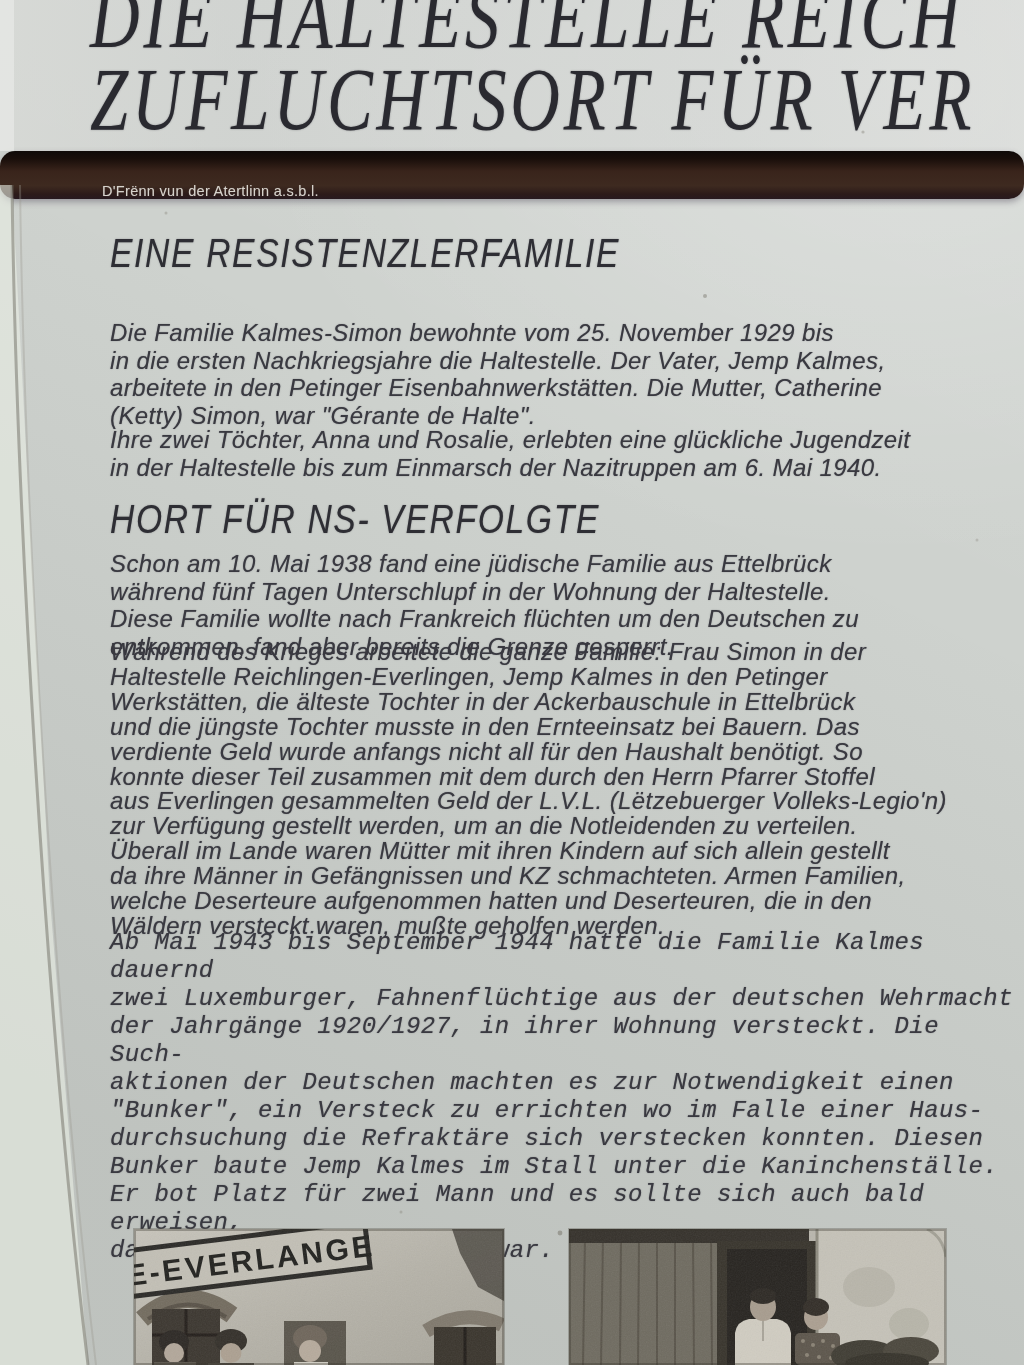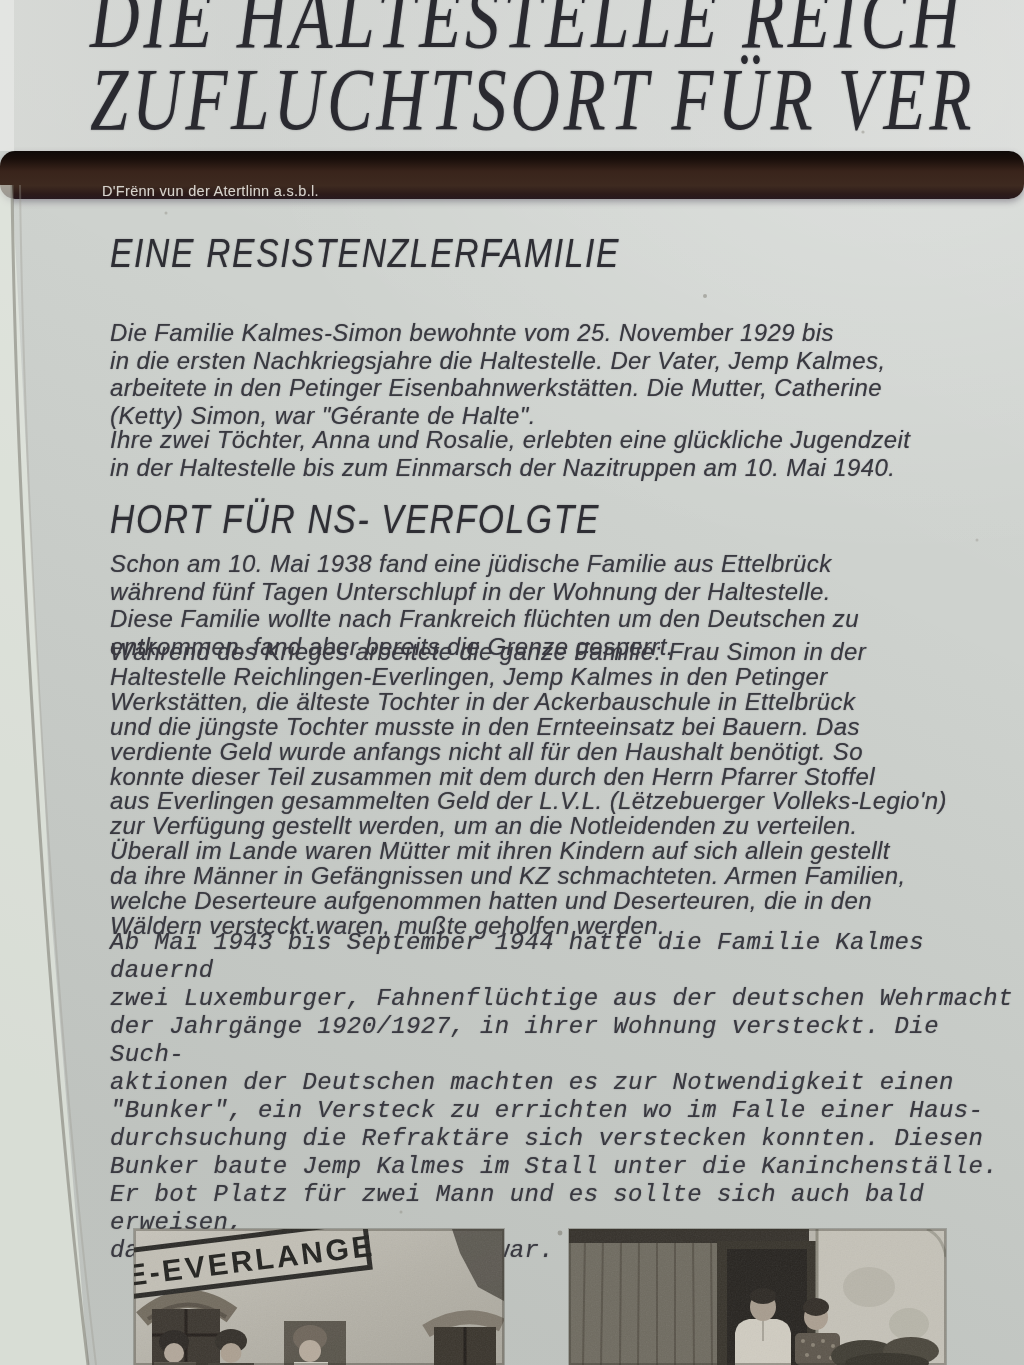--- a/index.html
+++ b/index.html
@@ -104,21 +104,21 @@
   <div class="banner">
     <span class="banner-text">D'Frënn vun der Atertlinn a.s.b.l.</span>
   </div>
 
   <div class="sec-heading h1">EINE RESISTENZLERFAMILIE</div>
   <div class="para p1">Die Familie Kalmes-Simon bewohnte vom 25. November 1929 bis
 in die ersten Nachkriegsjahre die Haltestelle. Der Vater, Jemp Kalmes,
 arbeitete in den Petinger Eisenbahnwerkstätten. Die Mutter, Catherine
 (Ketty) Simon, war "Gérante de Halte".</div>
   <div class="para p2">Ihre zwei Töchter, Anna und Rosalie, erlebten eine glückliche Jugendzeit
-in der Haltestelle bis zum Einmarsch der Nazitruppen am 10. Mai 1940.</div>
+in der Haltestelle bis zum Einmarsch der Nazitruppen am 6. Mai 1940.</div>
 
   <div class="sec-heading h2">HORT FÜR NS- VERFOLGTE</div>
   <div class="para p3">Schon am 10. Mai 1938 fand eine jüdische Familie aus Ettelbrück
 während fünf Tagen Unterschlupf in der Wohnung der Haltestelle.
 Diese Familie wollte nach Frankreich flüchten um den Deutschen zu
 entkommen, fand aber bereits die Grenze gesperrt.</div>
   <div class="para p4">Während des Krieges arbeitete die ganze Familie: Frau Simon in der
 Haltestelle Reichlingen-Everlingen, Jemp Kalmes in den Petinger
 Werkstätten, die älteste Tochter in der Ackerbauschule in Ettelbrück
 und die jüngste Tochter musste in den Ernteeinsatz bei Bauern. Das

